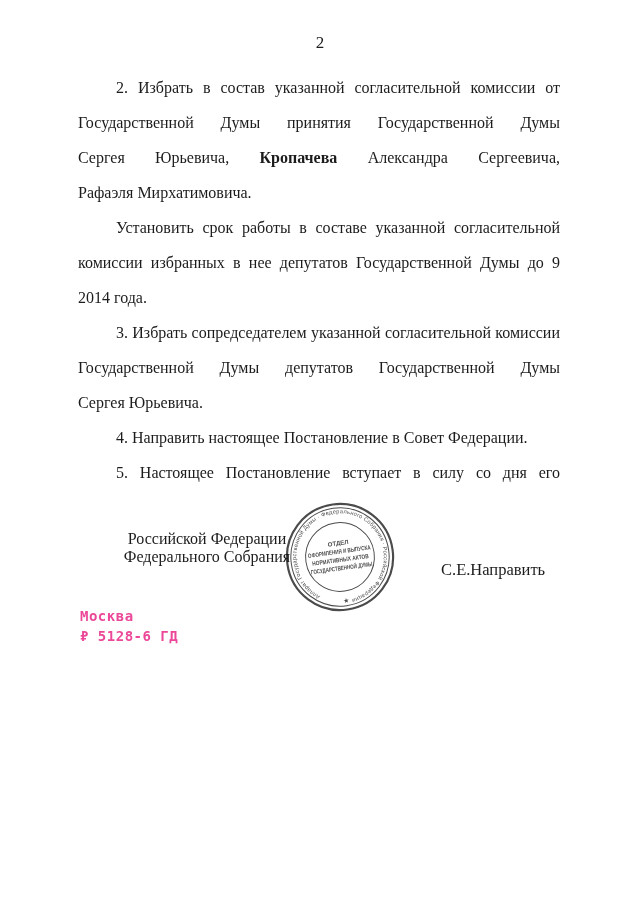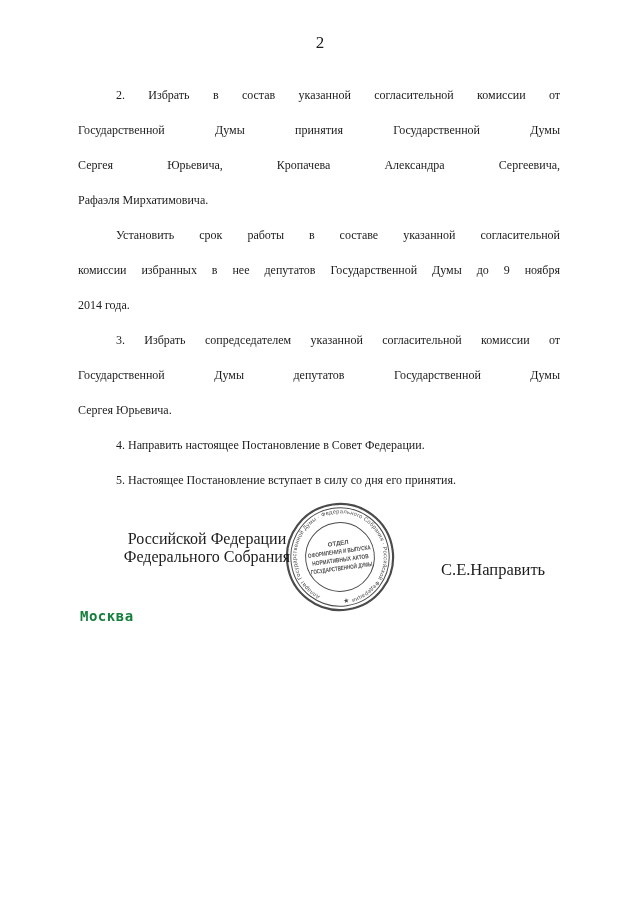--- a/index.html
+++ b/index.html
@@ -20,35 +20,35 @@
     position: absolute;
     top: 33px;
     left: 0;
     width: 640px;
     text-align: center;
     font-size: 17px;
   }
   .body-text {
     position: absolute;
     left: 78px;
-    top: 78px;
+    top: 70px;
     width: 482px;
-    font-size: 12px;
+    font-size: 16px;
   }
   .tline {
     height: 35px;
     line-height: 35px;
     text-align: justify;
     text-align-last: justify;
     white-space: normal;
     overflow: hidden;
   }
   .tline.ind { text-indent: 38px; }
   .tline.last { text-align-last: left; }
-  .b { font-weight: normal; margin-top: 14px; }
+  .b { font-weight: bold; margin-top: 14px; }
   .signature-block {
     position: absolute;
     left: 78px;
     top: 530px;
     width: 258px;
     text-align: center;
     font-size: 16px;
     line-height: 18px;
   }
   .signer-name {
@@ -85,21 +85,21 @@
   .stamp .star { font-size: 7px; }
   .footer-block {
     position: absolute;
     left: 80px;
     top: 606px;
     font-family: "DejaVu Sans Mono", "Liberation Mono", monospace;
     font-weight: bold;
     font-size: 14px;
     line-height: 20px;
     letter-spacing: 0.5px;
-    color: #15803d;
+    color: #ec4899;
   }
 </style>
 </head>
 <body>
 
 <div class="page">
 
   <div class="page-number">2</div>
 
   <div class="body-text">
@@ -141,15 +141,16 @@
       <text class="center-line" x="58" y="46" text-anchor="middle">ОТДЕЛ</text>
       <text class="center-line" x="58" y="54.5" text-anchor="middle" textLength="64" lengthAdjust="spacingAndGlyphs">ОФОРМЛЕНИЯ И ВЫПУСКА</text>
       <text class="center-line" x="58" y="63" text-anchor="middle" textLength="58" lengthAdjust="spacingAndGlyphs">НОРМАТИВНЫХ АКТОВ</text>
       <text class="center-line" x="58" y="71.5" text-anchor="middle" textLength="63" lengthAdjust="spacingAndGlyphs">ГОСУДАРСТВЕННОЙ ДУМЫ</text>
       <text class="star" x="58" y="105" text-anchor="middle">★</text>
     </svg>
   </div>
 
   <div class="footer-block">
     <div>Москва</div>
+    <div>₽ 5128-6 ГД</div>
   </div>
 
 </div>
 
 </body></html>

